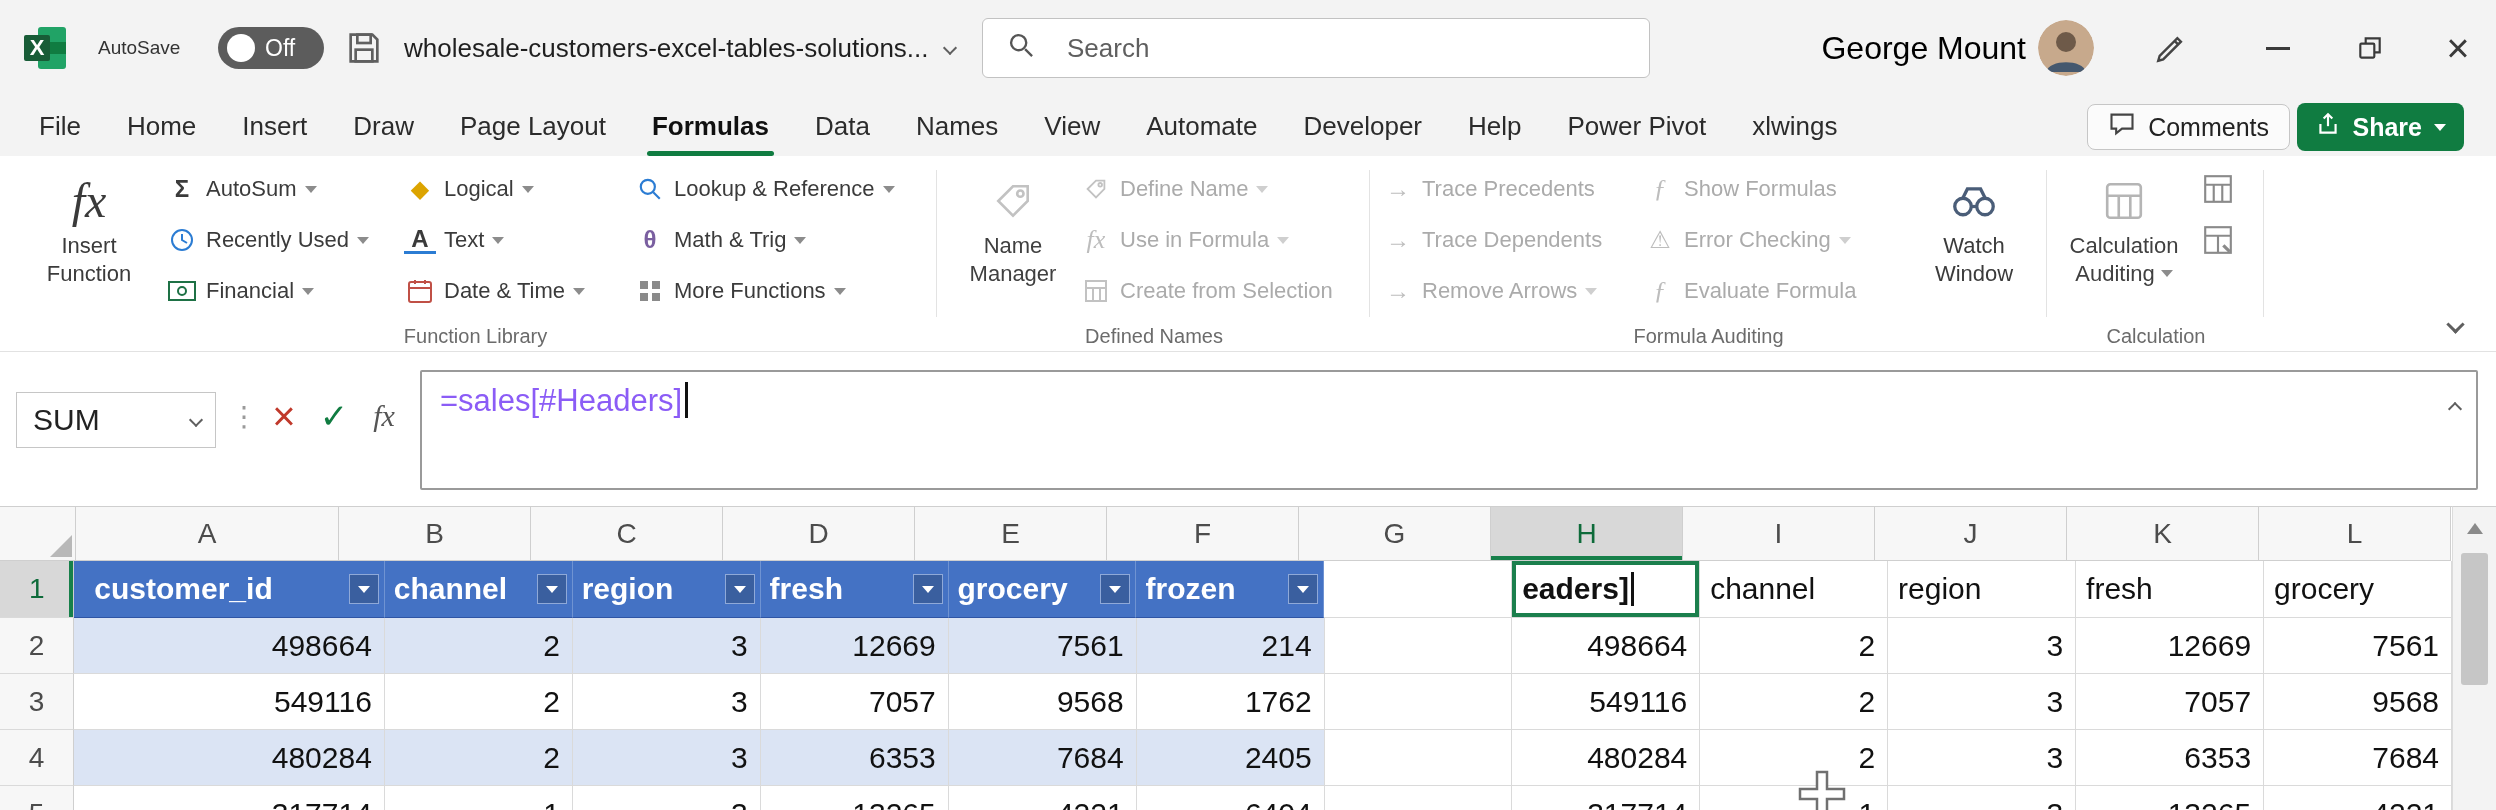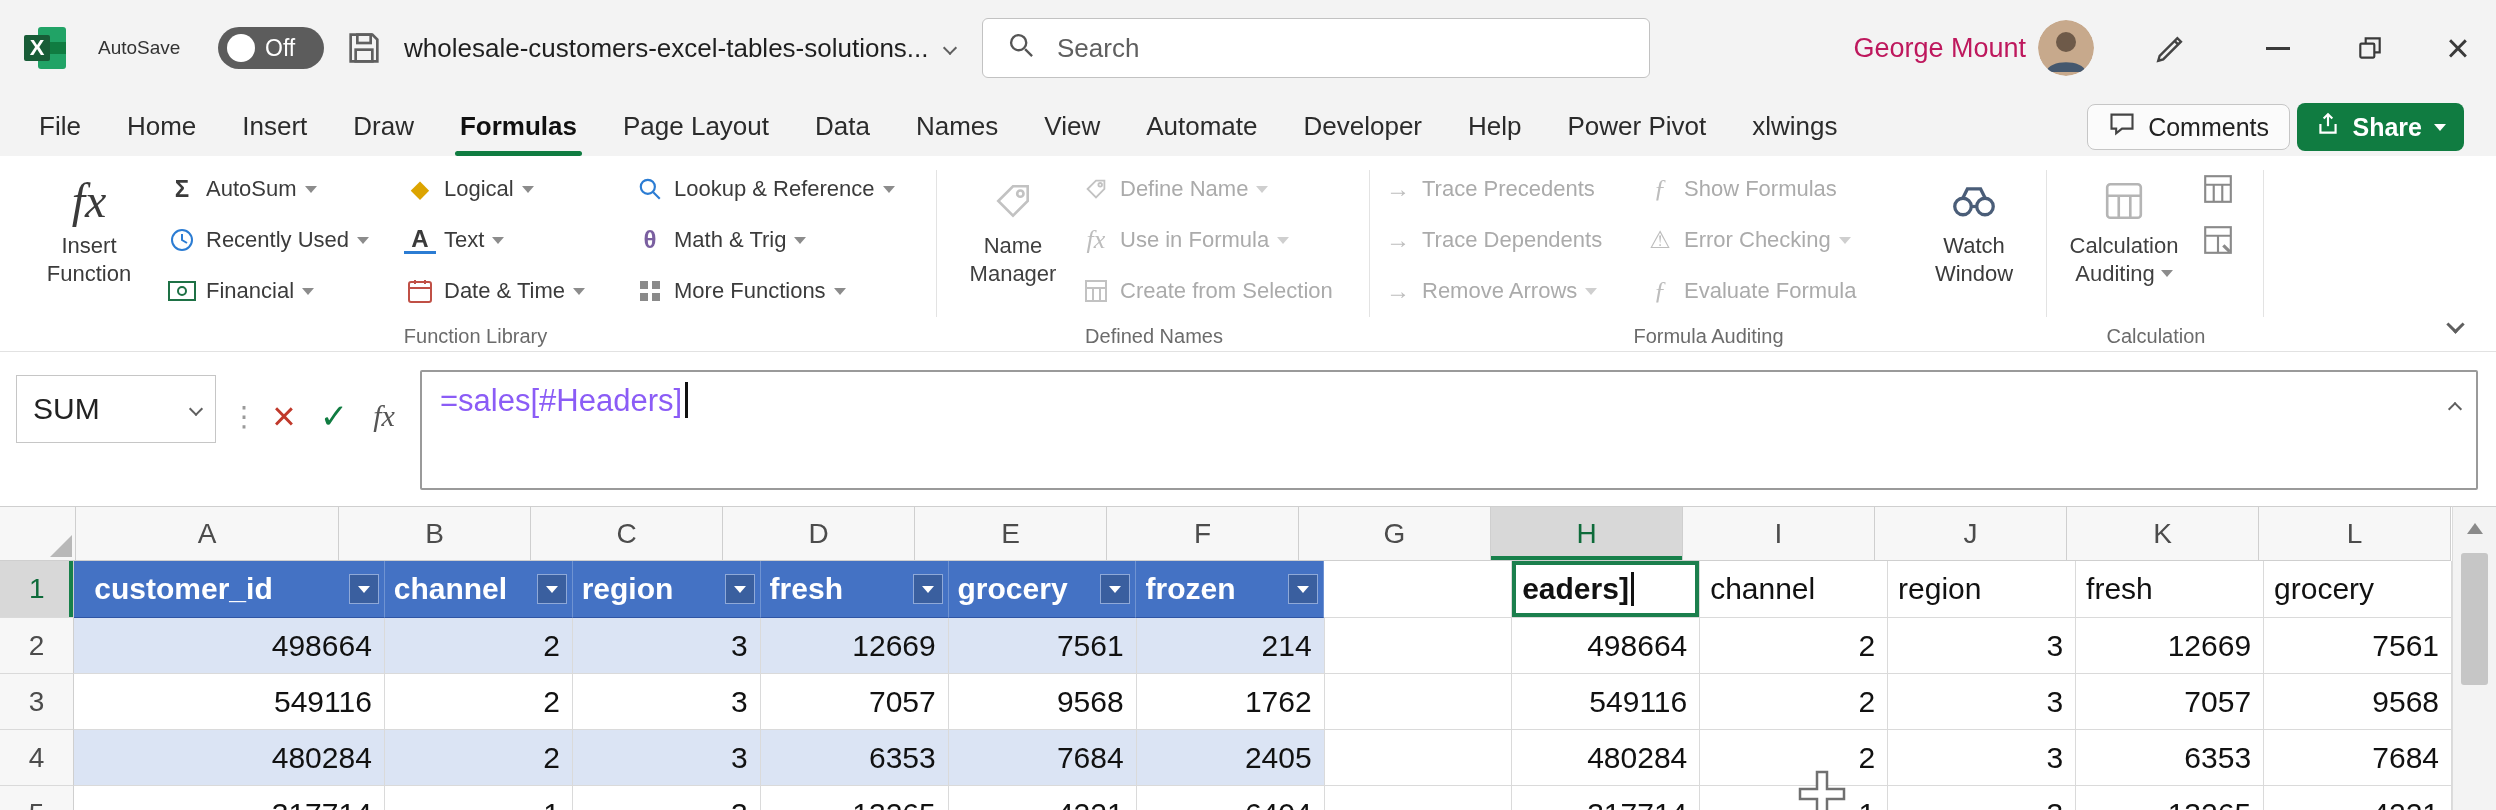--- a/index.html
+++ b/index.html
@@ -12,23 +12,23 @@
   .tb-abs{position:absolute;top:0;height:96px;display:flex;align-items:center;}
   .logo{left:22px;}
   .autosave-label{left:98px;font-size:19px;color:#333;}
   .toggle{position:absolute;left:218px;top:27px;width:106px;height:42px;border-radius:21px;
           background:#5c5c5c;display:flex;align-items:center;padding:0 9px;gap:10px;cursor:default;}
   .knob{width:28px;height:28px;border-radius:50%;background:#fff;}
   .toggle-txt{color:#fff;font-size:23px;}
   .save-btn{left:344px;}
   .filename{left:404px;font-size:26px;color:#1f1f1f;gap:16px;}
   .search{position:absolute;left:982px;top:18px;width:668px;height:60px;background:#fff;
-          border:1px solid #c2c2c2;border-radius:6px;display:flex;align-items:center;gap:22px;
+          border:1px solid #c2c2c2;border-radius:6px;display:flex;align-items:center;gap:32px;
           padding-left:24px;font-size:26px;color:#5f5f5f;}
-  .user-name{right:470px;font-size:27px;color:#be185d;}
+  .user-name{right:470px;font-size:32px;color:#000000;}
   .avatar{position:absolute;right:402px;top:20px;width:56px;height:56px;border-radius:50%;overflow:hidden;}
   .pen{right:308px;}
   .winctl{position:absolute;top:0;height:96px;width:56px;display:flex;align-items:center;justify-content:center;}
   .min-bar{width:24px;height:3px;background:#3a3a3a;}
   .close-x{font-size:40px;color:#3a3a3a;line-height:1;}
   .chev{display:inline-block;width:13px;height:13px;border-right:3px solid #5f5f5f;border-bottom:3px solid #5f5f5f;transform:rotate(45deg);}
   .chev.sm{width:10px;height:10px;border-width:2.5px;}
   .chev.up{transform:rotate(225deg);}
 
   
@@ -71,21 +71,21 @@
   .ic-sigma{font-weight:700;color:#3b3b3b;}
   .ic-diamond{color:#dca400;}
   .ic-letterA{font-weight:700;color:#3b3b3b;border-bottom:3px solid #2b7cd3;line-height:1;}
   .ic-theta{color:#7a5fa0;font-weight:700;}
   .ic-gray{color:#bdbdbd;}
   .ic-f{font-family:"Liberation Serif",serif;font-style:italic;color:#bdbdbd;font-size:26px;}
   .ribbon-collapse{position:absolute;right:34px;bottom:16px;}
 
   
   .fbar{position:absolute;top:352px;left:0;right:0;height:154px;background:#fff;}
-  .namebox{position:absolute;left:16px;top:23px;width:200px;height:68px;border:1px solid #c6c6c6;
+  .namebox{position:absolute;left:16px;top:40px;width:200px;height:56px;border:1px solid #c6c6c6;
            display:flex;align-items:center;background:#fff;}
   .nb-t{font-size:30px;color:#222;padding-left:16px;flex:1;}
   .nb-ch{padding-right:14px;display:flex;align-items:center;}
   .fb-ic{position:absolute;top:36px;height:56px;display:flex;align-items:center;justify-content:center;width:44px;}
   .fb-dots{left:222px;color:#9a9a9a;font-size:28px;}
   .fb-x{left:262px;color:#c0392b;font-size:40px;}
   .fb-ok{left:312px;color:#107C41;font-size:34px;}
   .fb-fx{left:362px;color:#555;font-family:"Liberation Serif",serif;font-style:italic;font-size:30px;}
   .fb-input{position:absolute;left:420px;right:18px;top:18px;height:120px;background:#fff;
             border:2px solid #9a9a9a;border-radius:2px;padding:10px 18px;font-size:31px;}
@@ -194,22 +194,22 @@
     <div class="winctl" style="right:10px;">
       <span class="close-x">×</span>
     </div>
   </div>
 
   <div class="tabrow">
     <div class="tab">File</div>
     <div class="tab">Home</div>
     <div class="tab">Insert</div>
     <div class="tab">Draw</div>
+    <div class="tab">Page Layout</div>
     <div class="tab active">Formulas</div>
-    <div class="tab">Page Layout</div>
     <div class="tab">Data</div>
     <div class="tab">Names</div>
     <div class="tab">View</div>
     <div class="tab">Automate</div>
     <div class="tab">Developer</div>
     <div class="tab">Help</div>
     <div class="tab">Power Pivot</div>
     <div class="tab">xlwings</div>
     <div class="comments-btn">
       <span>

